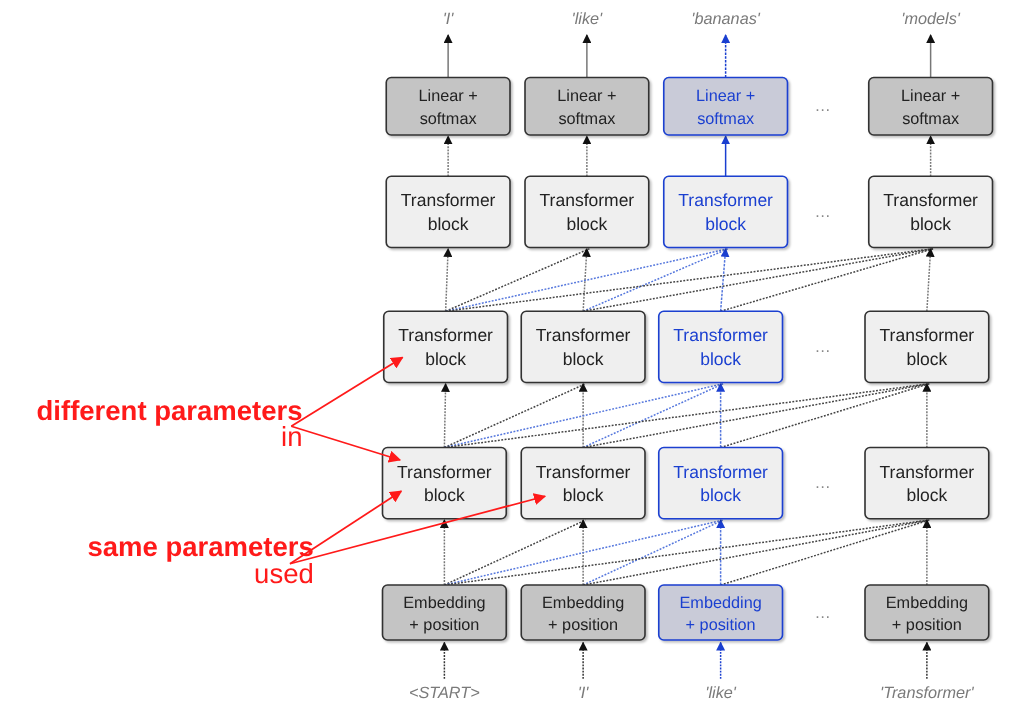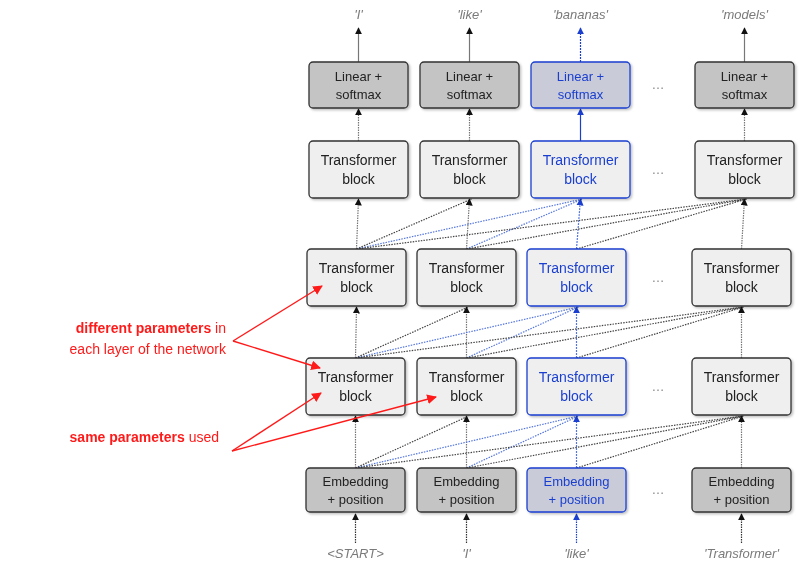--- a/index.html
+++ b/index.html
@@ -2,22 +2,22 @@
 <html><head>
 <meta charset="utf-8">
 <style>
   html, body { margin:0; padding:0; background:#ffffff; }
   body { width:807px; height:566px; position:relative; overflow:hidden;
          font-family:"Liberation Sans", sans-serif; }
   #diagram { position:absolute; left:0; top:0; }
   .box-text { font-family:"Liberation Sans", sans-serif; font-size:14px; }
   .small-text { font-family:"Liberation Sans", sans-serif; font-size:13px; }
   .token { font-family:"Liberation Sans", sans-serif; font-size:13px; font-style:italic; fill:#7a7a7a; }
-  .annot { position:absolute; color:#ff1a1a; font-size:14px; line-height:21px; text-align:right;
-           font-family:"Liberation Sans", sans-serif; }
+  .annot { position:absolute; color:#ff1a1a; font-size:22px; line-height:21px; text-align:right;
+           font-family:"Liberation Sans", sans-serif;padding-left:16px; }
   .annot b { font-weight:bold; }
 </style>
 </head>
 <body>
 
 <svg id="diagram" width="807" height="566" xmlns="http://www.w3.org/2000/svg">
   <defs>
     <marker id="ah-black" viewBox="0 0 10 10" refX="9" refY="5" markerWidth="6" markerHeight="6" orient="auto-start-reverse">
       <path d="M0,0 L10,5 L0,10 z" fill="#111"></path>
     </marker>
@@ -195,17 +195,16 @@
   <g id="red-layer">
       <line x1="233" y1="341" x2="322" y2="286" stroke="#ff1a1a" stroke-width="1.4" marker-end="url(#ah-red)"></line>
       <line x1="233" y1="341" x2="320" y2="368" stroke="#ff1a1a" stroke-width="1.4" marker-end="url(#ah-red)"></line>
       <line x1="232" y1="451" x2="321" y2="393" stroke="#ff1a1a" stroke-width="1.4" marker-end="url(#ah-red)"></line>
       <line x1="232" y1="451" x2="436" y2="397" stroke="#ff1a1a" stroke-width="1.4" marker-end="url(#ah-red)"></line>
     </g>
 </svg>
 
 <div class="annot" style="left:0px; top:318px; width:226px;">
   <span><b>different parameters</b><span> in</span></span><br>
-  <span>each layer of the network</span>
 </div>
-<div class="annot" style="left:0px; top:427px; width:219px;text-align:right;">
+<div class="annot" style="left:16px; top:427px; width:219px;text-align:right;">
   <span><b>same parameters</b><span> used</span></span><br>
 </div>
 
 </body></html>

